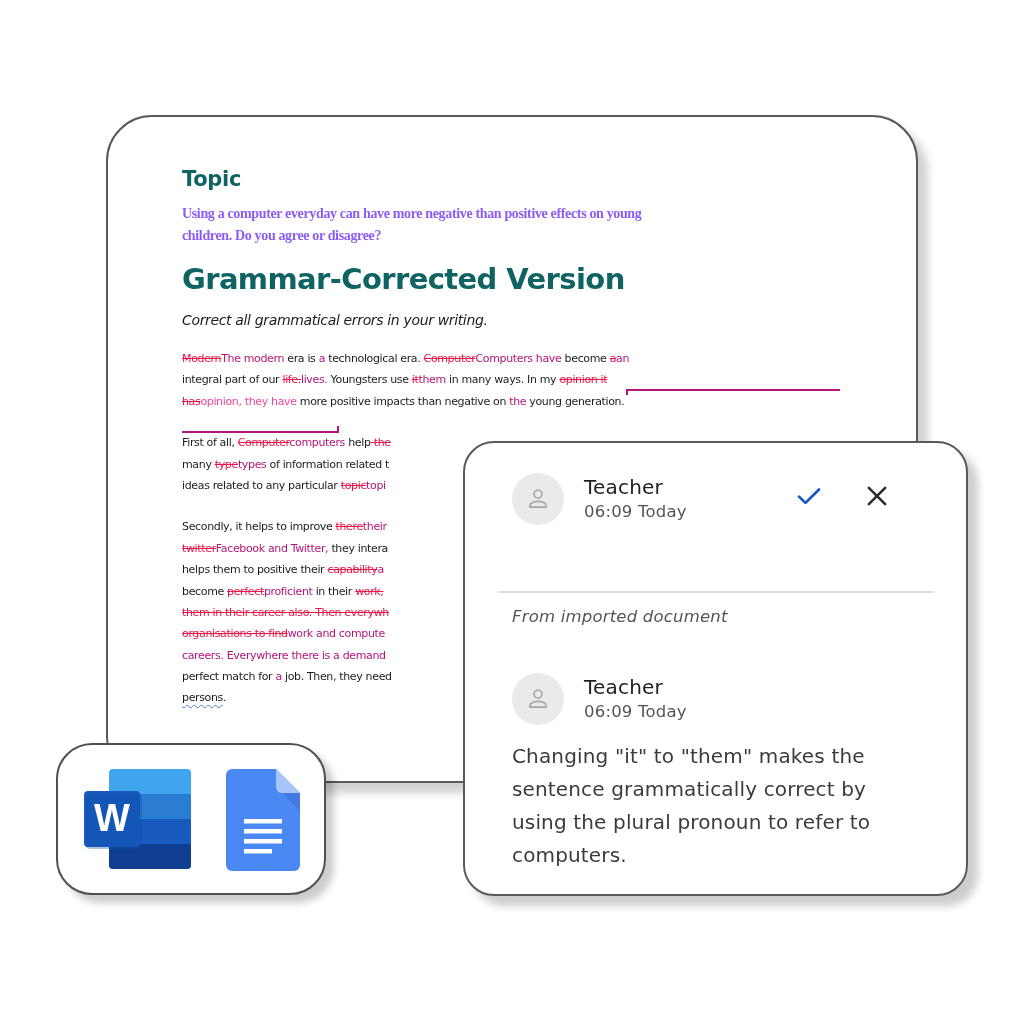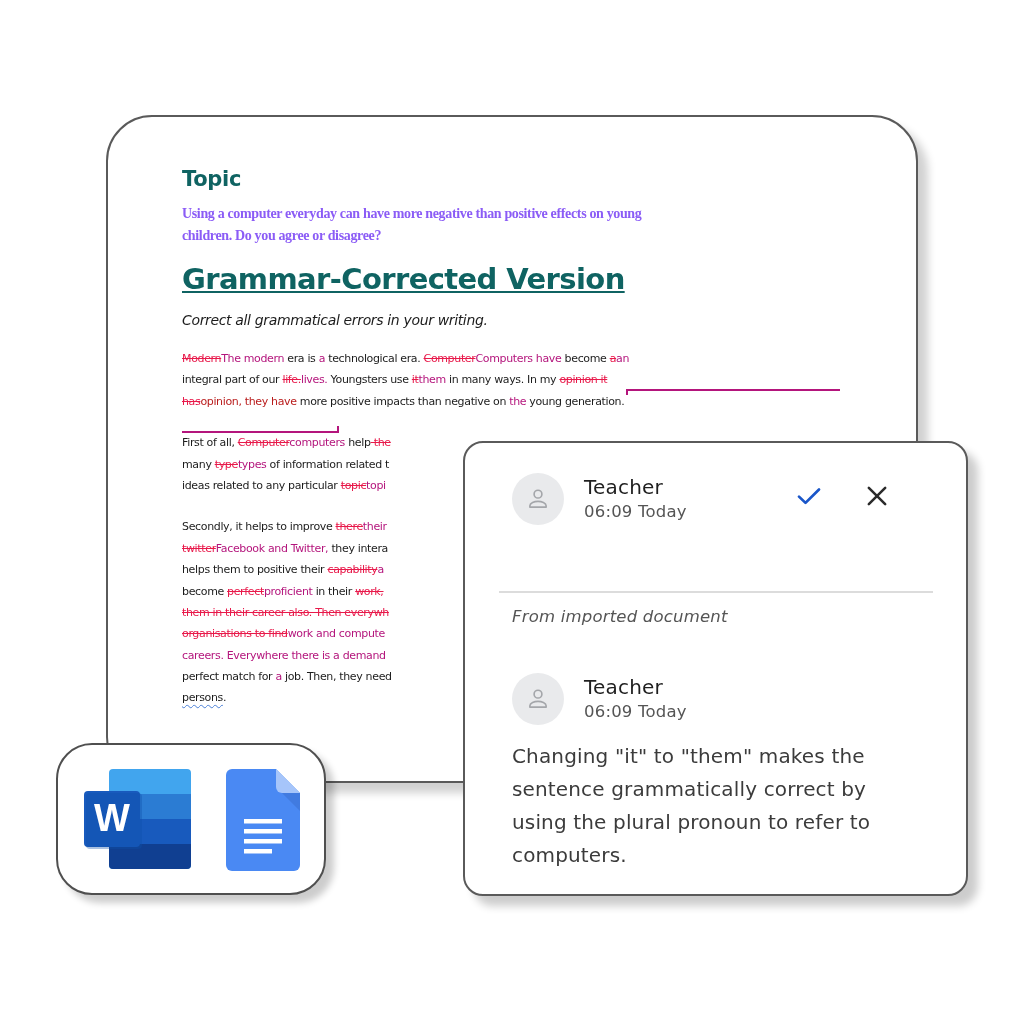--- a/index.html
+++ b/index.html
@@ -40,21 +40,20 @@
       letter-spacing: -0.35px;
       width: 640px;
     }
     .doc-heading {
       font-family: "DejaVu Sans", sans-serif;
       font-weight: bold;
       font-size: 29px;
       color: #0f6362;
       margin-top: 15px;
       letter-spacing: -0.6px;
-      text-decoration: underline;
     }
     .doc-instruction {
       font-family: "DejaVu Sans", sans-serif;
       font-style: italic;
       font-size: 14px;
       color: #1c1c1c;
       margin-top: 16px;
       letter-spacing: -0.35px;
     }
     .doc-para {
@@ -62,38 +61,38 @@
       font-size: 11px;
       line-height: 21.4px;
       letter-spacing: -0.35px;
       color: #1c1c1c;
       margin-top: 20px;
       white-space: nowrap;
     }
     .doc-para .line { display: block; height: 21.4px; position: relative; }
     .del { color: #e8194a; text-decoration: line-through; text-decoration-color: #e8194a; }
     .ins { color: #b4157c; }
-    .grn { color: #b91c1c; }
+    .grn { color: #ec4899; }
     .squiggle { text-decoration: underline wavy #4a7fd6; text-decoration-thickness: 1px; text-underline-offset: 3px; }
     .bracket-underline {
       position: absolute;
       height: 2px; background: #b4157c;
     }
     .bracket-tick {
       position: absolute; width: 2px; height: 6px; background: #b4157c;
     }
 
     
     .comment-card {
       position: absolute;
       left: 463px; top: 441px;
       width: 505px; height: 455px;
       background: #ffffff;
       border: 2.5px solid #5a5a5a;
-      border-radius: 20px;
+      border-radius: 31px;
       box-shadow: 10px 10px 8px rgba(0,0,0,0.2);
       z-index: 3;
       font-family: "DejaVu Sans", sans-serif;
     }
     .comment-header {
       position: absolute; left: 47px; top: 30px;
       display: flex; align-items: center; width: 420px;
     }
     .avatar {
       width: 52px; height: 52px; border-radius: 50%;

